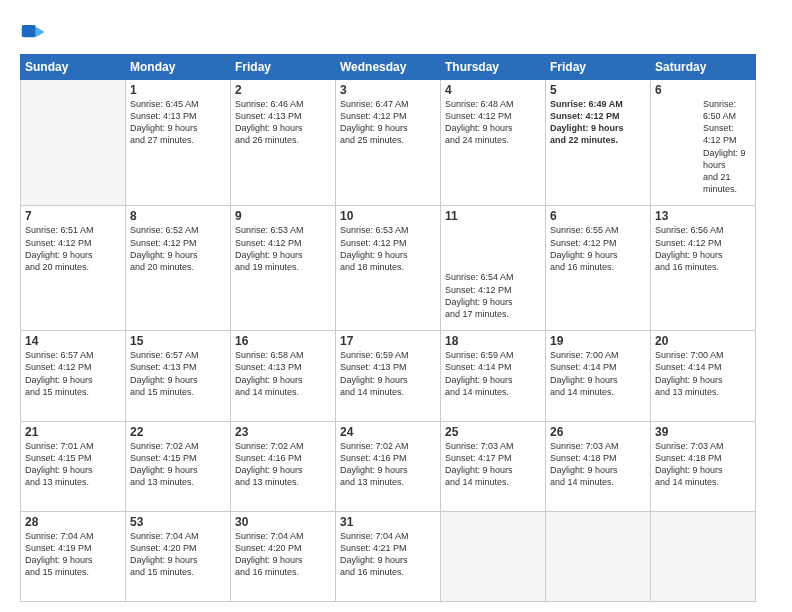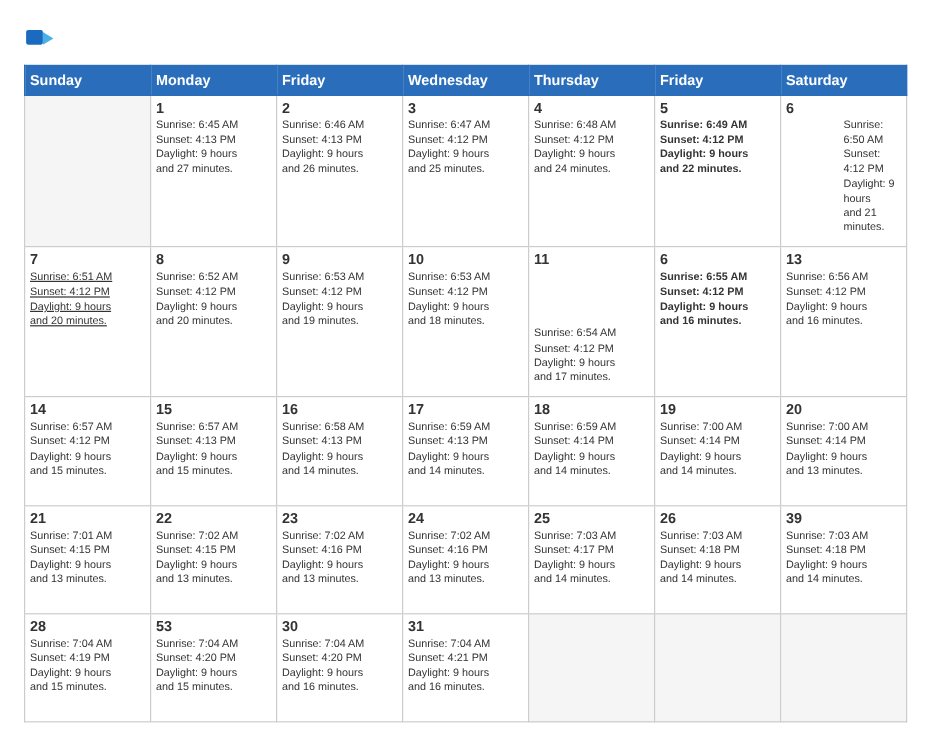--- a/index.html
+++ b/index.html
@@ -175,21 +175,21 @@
             <span class="day-number">6</span>
             <div class="day-info" style="white-space: pre-line; margin-left: 48px;">Sunrise: 6:50 AM
 Sunset: 4:12 PM
 Daylight: 9 hours
 and 21 minutes.</div>
           </td>
         </tr>
         <tr>
           <td>
             <span class="day-number">7</span>
-            <div class="day-info" style="white-space: pre-line; text-decoration: underline;">Sunrise: 6:51 AM
+            <div class="day-info" style="white-space: pre-line;">Sunrise: 6:51 AM
 Sunset: 4:12 PM
 Daylight: 9 hours
 and 20 minutes.</div>
           </td>
           <td>
             <span class="day-number">8</span>
             <div class="day-info" style="white-space: pre-line;">Sunrise: 6:52 AM
 Sunset: 4:12 PM
 Daylight: 9 hours
 and 20 minutes.</div>
@@ -210,21 +210,21 @@
           </td>
           <td>
             <span class="day-number">11</span>
             <div class="day-info" style="white-space: pre-line; margin-top: 48px;">Sunrise: 6:54 AM
 Sunset: 4:12 PM
 Daylight: 9 hours
 and 17 minutes.</div>
           </td>
           <td>
             <span class="day-number">6</span>
-            <div class="day-info" style="white-space: pre-line; font-weight: bold;">Sunrise: 6:55 AM
+            <div class="day-info" style="white-space: pre-line;">Sunrise: 6:55 AM
 Sunset: 4:12 PM
 Daylight: 9 hours
 and 16 minutes.</div>
           </td>
           <td>
             <span class="day-number">13</span>
             <div class="day-info" style="white-space: pre-line;">Sunrise: 6:56 AM
 Sunset: 4:12 PM
 Daylight: 9 hours
 and 16 minutes.</div>

